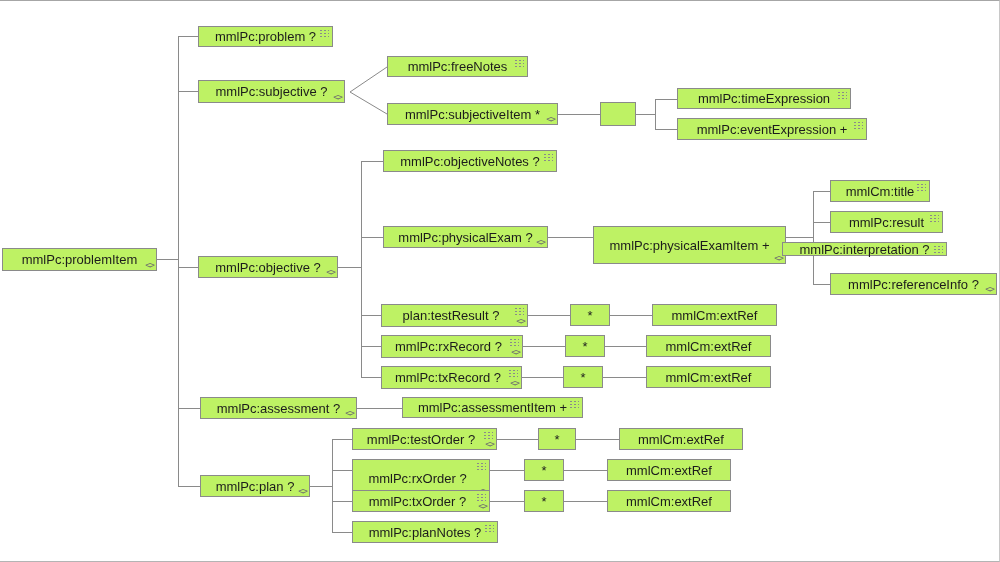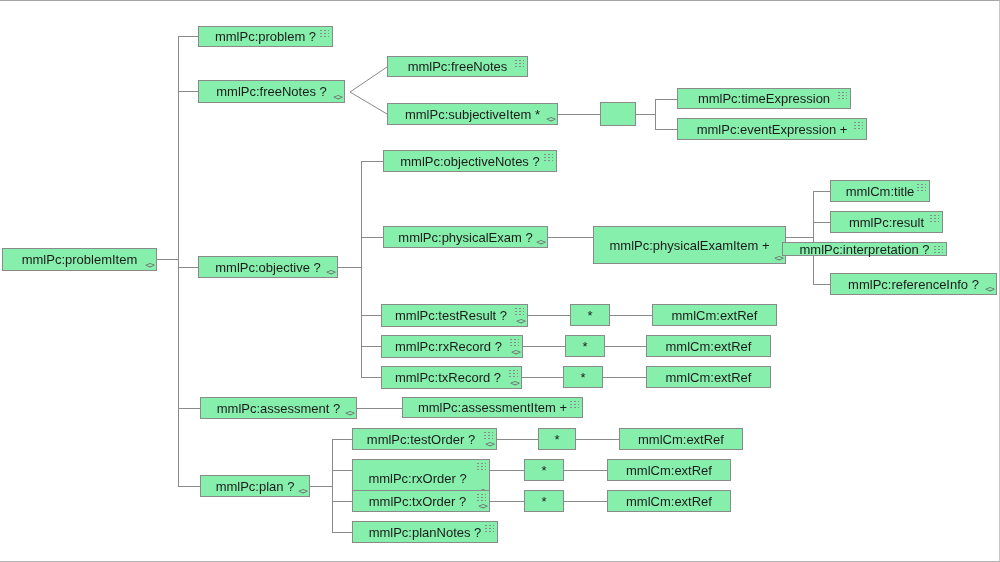--- a/index.html
+++ b/index.html
@@ -5,21 +5,21 @@
   html,body { margin:0; padding:0; background:#fff; }
   #stage {
     position:relative; width:1000px; height:562px; background:#ffffff;
     border-top:1px solid #a6a6a6; border-right:1px solid #c8c8c8; border-bottom:1px solid #b4b4b4;
     box-sizing:border-box; overflow:hidden;
     font-family:"Liberation Sans", sans-serif;
   }
   #wires { position:absolute; left:0; top:0; width:1000px; height:562px; }
   .node {
     position:absolute; box-sizing:border-box;
-    border:1px solid #8a8a8a; background:#86efac;
+    border:1px solid #8a8a8a; background:#bef264;
     display:flex; align-items:center; justify-content:center;
     font-size:13px; color:#1c1c1c; white-space:nowrap; cursor:default;
   }
   .node .lbl { padding:0 5px; line-height:1; }
   .node.hasboth .lbl { padding-right:12px; }
   
   .ticon {
     position:absolute; top:2px; right:3px; width:9px; height:9px;
     background-image:
       repeating-linear-gradient(90deg,#8a8a8a 0 2px, transparent 2px 4px),
@@ -103,21 +103,21 @@
   <div class="node" style="left:2px;top:247px;width:155px;height:23px">
     <span class="lbl">mmlPc:problemItem</span>
     <span class="dicon">&lt;&gt;</span>
   </div>
 
   <div class="node" style="left:198px;top:25px;width:135px;height:21px">
     <span class="lbl">mmlPc:problem ?</span>
     <span class="ticon"></span>
   </div>
   <div class="node" style="left:198px;top:79px;width:147px;height:23px">
-    <span class="lbl">mmlPc:freeNotes ?</span>
+    <span class="lbl">mmlPc:subjective ?</span>
     <span class="dicon">&lt;&gt;</span>
   </div>
   <div class="node" style="left:198px;top:255px;width:140px;height:22px">
     <span class="lbl">mmlPc:objective ?</span>
     <span class="dicon">&lt;&gt;</span>
   </div>
   <div class="node" style="left:200px;top:396px;width:157px;height:22px">
     <span class="lbl">mmlPc:assessment ?</span>
     <span class="dicon">&lt;&gt;</span>
   </div>
@@ -169,21 +169,21 @@
   <div class="node" style="left:782px;top:241px;width:165px;height:14px">
     <span class="lbl">mmlPc:interpretation ?</span>
     <span class="ticon"></span>
   </div>
   <div class="node" style="left:830px;top:272px;width:167px;height:22px">
     <span class="lbl">mmlPc:referenceInfo ?</span>
     <span class="dicon">&lt;&gt;</span>
   </div>
 
   <div class="node hasboth" style="left:381px;top:303px;width:147px;height:23px">
-    <span class="lbl">mmlPc:testResult ?</span>
+    <span class="lbl">plan:testResult ?</span>
     <span class="ticon"></span>
     <span class="dicon">&lt;&gt;</span>
   </div>
   <div class="node" style="left:570px;top:303px;width:40px;height:22px">
     <span class="lbl">*</span>
   </div>
   <div class="node" style="left:652px;top:303px;width:125px;height:22px">
     <span class="lbl">mmlCm:extRef</span>
   </div>
 

